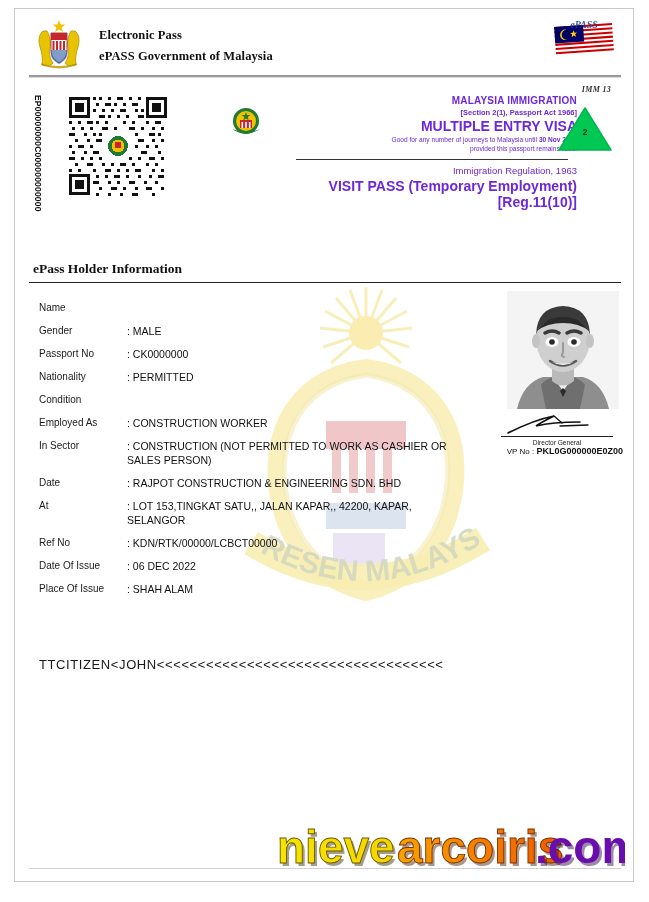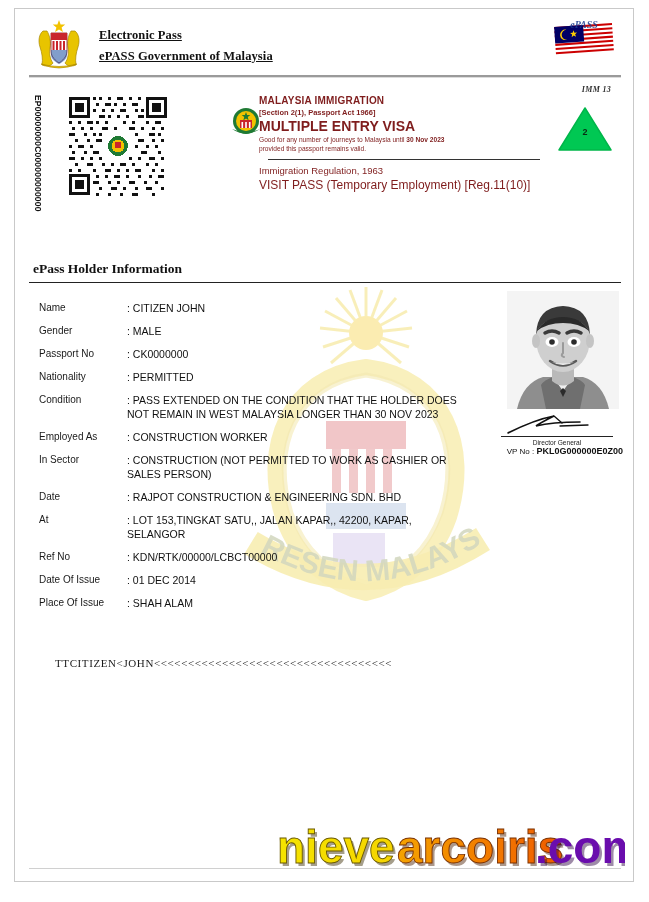--- a/index.html
+++ b/index.html
@@ -44,21 +44,20 @@
     position: absolute;
     left: 84px; top: 16px;
   }
   .header-line {
     font-family: "Liberation Serif", serif;
     font-weight: bold;
     font-size: 12.5px;
     color: #111;
     letter-spacing: .1px;
     line-height: 21px;
-    text-decoration: underline;
   }
   .flag-logo {
     position: absolute;
     right: 12px; top: 6px;
     width: 74px; height: 48px;
   }
   .header-rule {
     position: absolute;
     left: 14px; top: 66px;
     width: 592px; height: 0;
@@ -106,24 +105,24 @@
     left: 52px; top: 14px;
     width: 102px; height: 102px;
   }
   .emblem-small {
     position: absolute;
     left: 212px; top: 22px;
     width: 38px; height: 38px;
   }
   .visa-text {
     position: absolute;
-    left: 244px; top: 14px;
+    left: 272px; top: 14px;
     width: 290px;
-    text-align: left;
-    color: #7f1d1d;
+    text-align: right;
+    color: #6d28d9;
   }
   .vt-title {
     font-size: 10px;
     font-weight: bold;
     letter-spacing: .2px;
     margin-bottom: 2px;
   }
   .vt-section {
     font-size: 7.5px;
     font-weight: bold;
@@ -146,22 +145,22 @@
   .vt-rule {
     margin: 5px auto 5px auto;
     width: 272px;
     border-top: 1.4px solid #333;
   }
   .vt-reg {
     font-size: 9.5px;
     margin-bottom: 2px;
   }
   .vt-visit {
-    font-size: 12px;
-    font-weight: normal;
+    font-size: 14px;
+    font-weight: bold;
   }
   .triangle-badge {
     position: absolute;
     right: 20px; top: 24px;
     width: 56px; height: 48px;
   }
   .triangle-badge .num {
     position: absolute;
     left: 0; top: 22px;
     width: 56px;
@@ -259,27 +258,26 @@
   }
   .vp-row b { font-size: 9px; font-weight: bold; }
 
   
   .mrz {
     position: absolute;
     left: 24px; top: 648px;
     width: 560px;
   }
   .mrz-line {
-    font-family: Liberation Serif, serif;
-    font-size: 11px;
+    font-family: Liberation Sans, sans-serif;
+    font-size: 13px;
     letter-spacing: .6px;
     color: #1a1a1a;
     margin-bottom: 14px;
     white-space: nowrap;
-    margin-left: 16px;
   }
 
   
   .brand {
     position: absolute;
     left: 258px; top: 812px;
     width: 352px;
     height: 54px;
   }
   .brand svg { display: block; }
@@ -610,38 +608,35 @@
     <div class="sig-caption">Director General</div>
   </div>
 
   <div class="vp-row">
     <span>VP No : </span><b>PKL0G000000E0Z00</b>
   </div>
 
   <div class="fields">
     <div class="frow">
       <div class="flabel">Name</div>
-      <div class="fvalue">CITIZEN JOHN</div>
     </div>
     <div class="frow">
       <div class="flabel">Gender</div>
       <div class="fvalue">MALE</div>
     </div>
     <div class="frow">
       <div class="flabel">Passport No</div>
       <div class="fvalue">CK0000000</div>
     </div>
     <div class="frow">
       <div class="flabel">Nationality</div>
       <div class="fvalue">PERMITTED</div>
     </div>
     <div class="frow">
       <div class="flabel">Condition</div>
-      <div class="fvalue">PASS EXTENDED ON THE CONDITION THAT THE HOLDER DOES
-NOT REMAIN IN WEST MALAYSIA LONGER THAN 30 NOV 2023</div>
     </div>
     <div class="frow">
       <div class="flabel">Employed As</div>
       <div class="fvalue">CONSTRUCTION WORKER</div>
     </div>
     <div class="frow">
       <div class="flabel">In Sector</div>
       <div class="fvalue">CONSTRUCTION (NOT PERMITTED TO WORK AS CASHIER OR
 SALES PERSON)</div>
     </div>
@@ -653,21 +648,21 @@
       <div class="flabel">At</div>
       <div class="fvalue">LOT 153,TINGKAT SATU,, JALAN KAPAR,, 42200, KAPAR,
 SELANGOR</div>
     </div>
     <div class="frow">
       <div class="flabel">Ref No</div>
       <div class="fvalue">KDN/RTK/00000/LCBCT00000</div>
     </div>
     <div class="frow">
       <div class="flabel">Date Of Issue</div>
-      <div class="fvalue">01 DEC 2014</div>
+      <div class="fvalue">06 DEC 2022</div>
     </div>
     <div class="frow">
       <div class="flabel">Place Of Issue</div>
       <div class="fvalue">SHAH ALAM</div>
     </div>
   </div>
 
   <div class="mrz">
     <div class="mrz-line">TTCITIZEN&lt;JOHN&lt;&lt;&lt;&lt;&lt;&lt;&lt;&lt;&lt;&lt;&lt;&lt;&lt;&lt;&lt;&lt;&lt;&lt;&lt;&lt;&lt;&lt;&lt;&lt;&lt;&lt;&lt;&lt;&lt;&lt;&lt;&lt;&lt;&lt;&lt;</div>
   </div>

